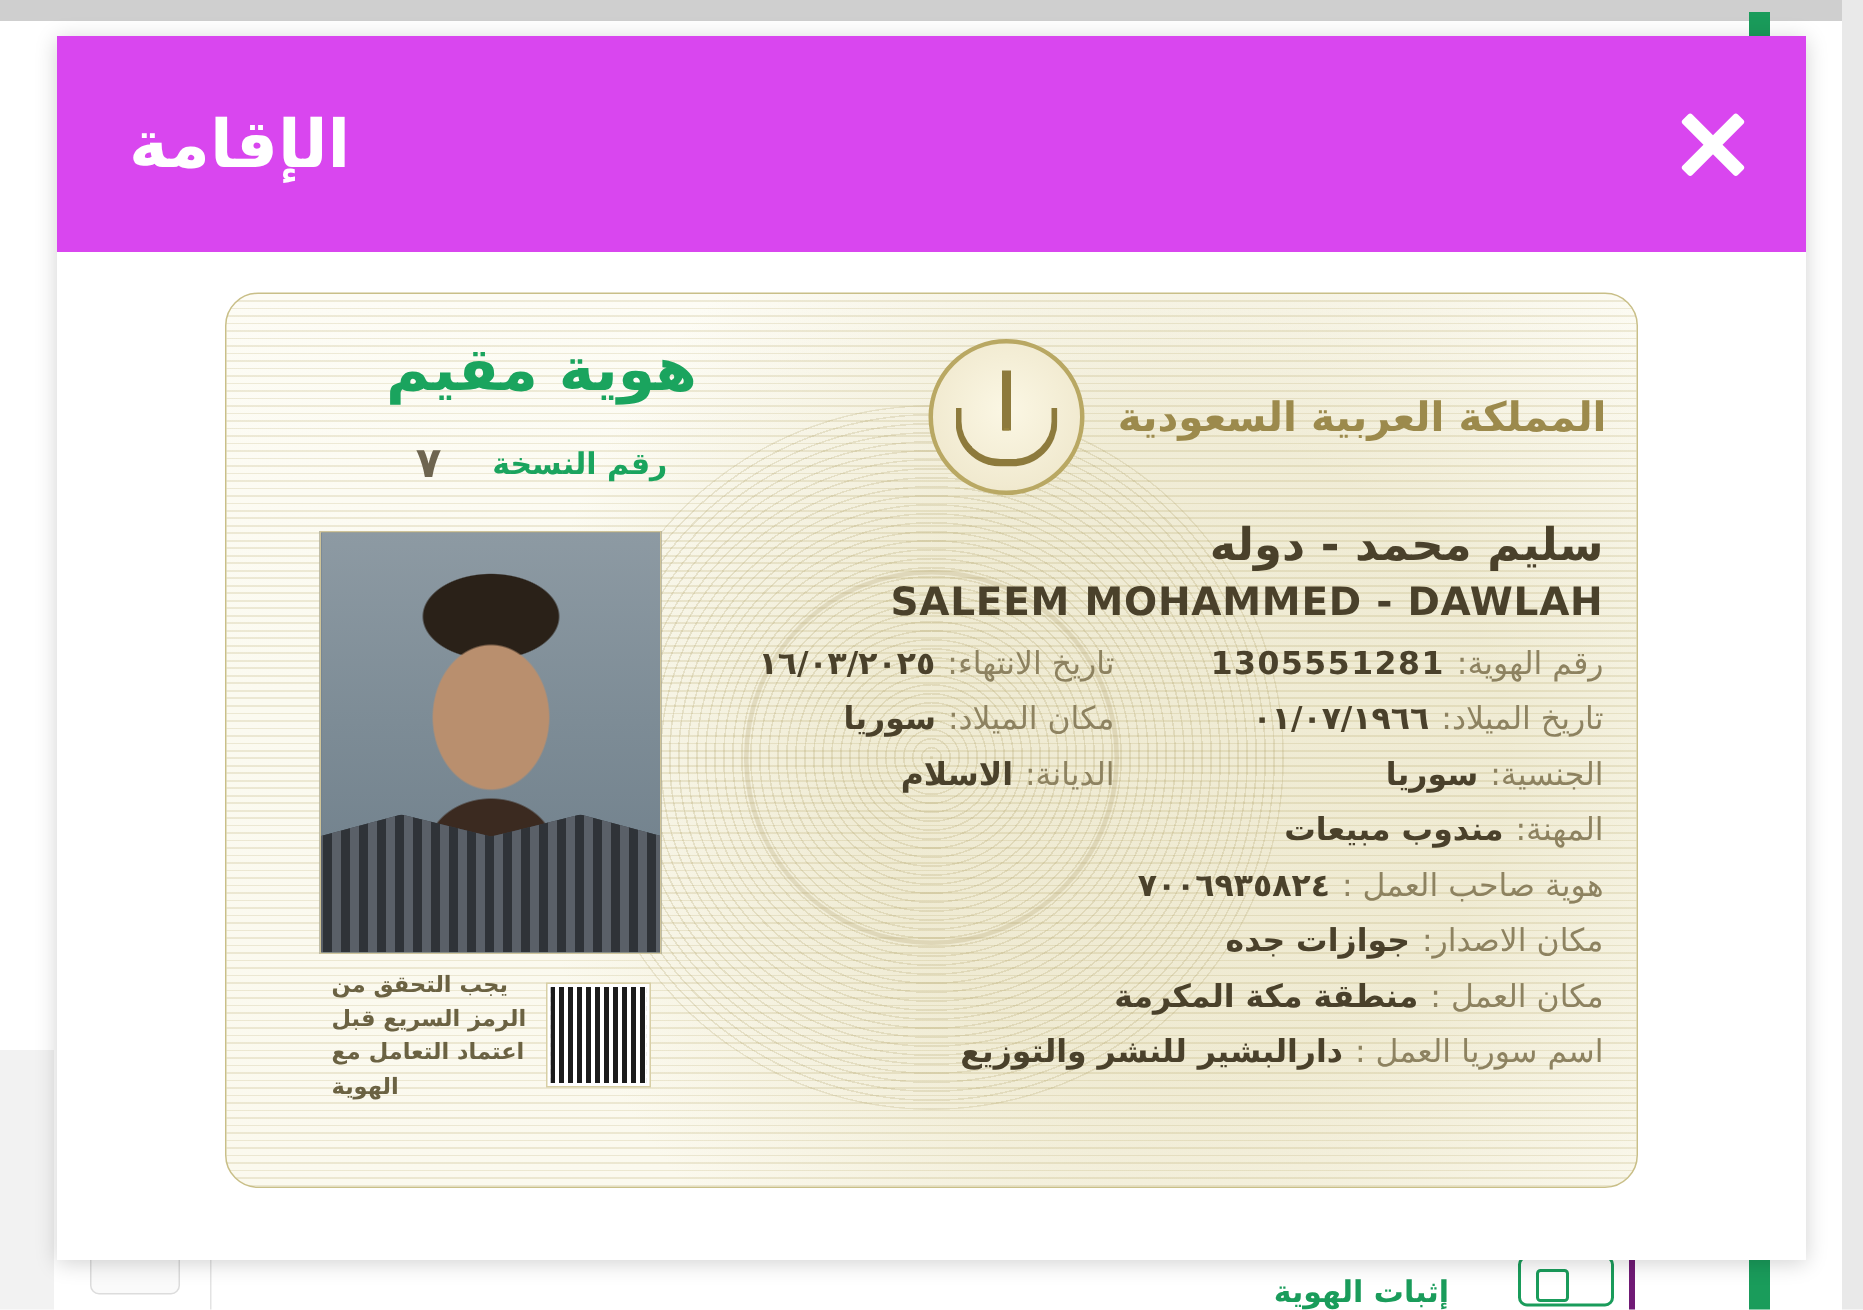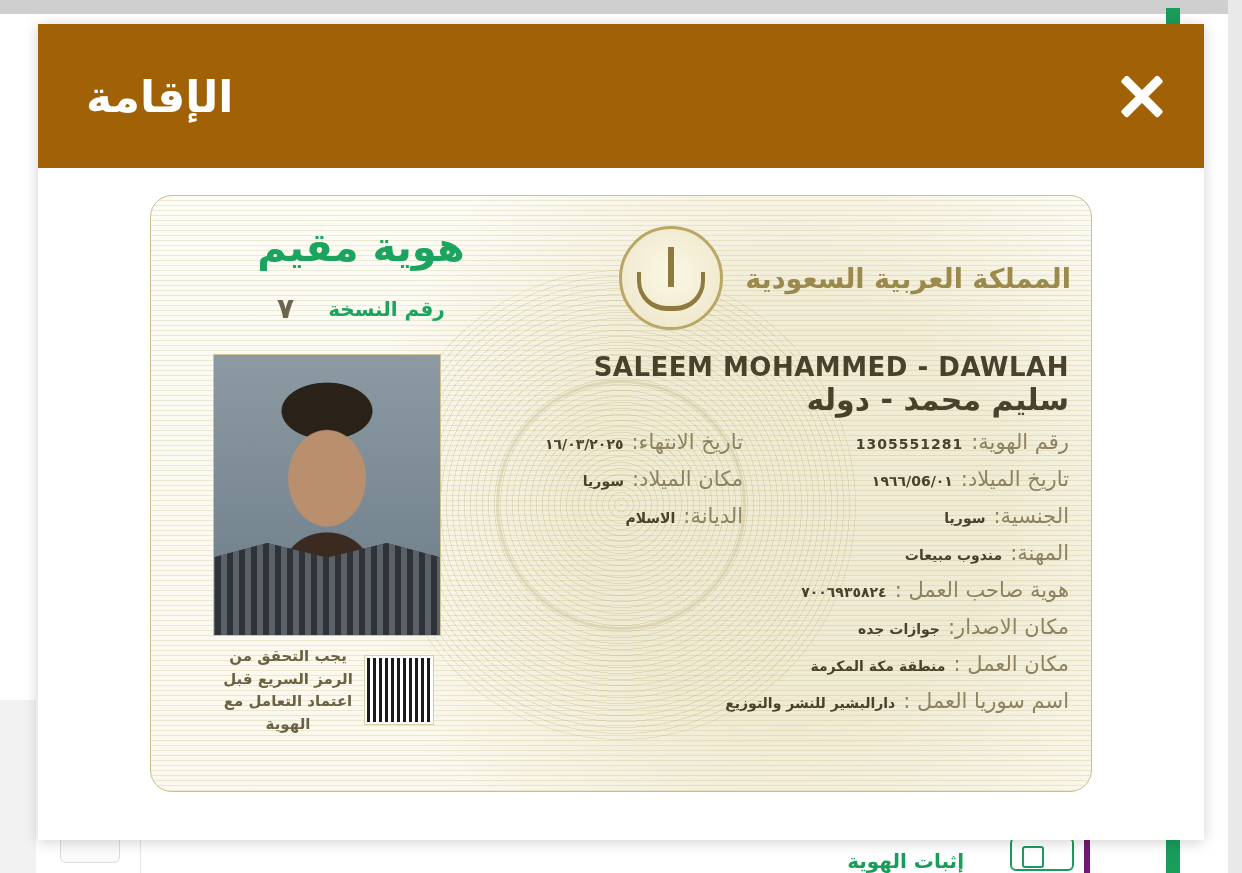--- a/index.html
+++ b/index.html
@@ -49,21 +49,21 @@
     background: #f2f2f2;
   }
   .bg-bottom-card {
     position: absolute;
     left: 140px;
     bottom: 0;
     width: 950px;
     height: 45px;
     background: #ffffff;
     border-left: 1px solid #e3e3e3;
-    border-right: 6px solid #701a75;
+    border-right: 4px solid #701a75;
     border-top: 1px solid #f2f2f2;
   }
   .bg-bottom-label {
     position: absolute;
     right: 120px;
     bottom: 0px;
     font-size: 20px;
     font-weight: bold;
     color: #1a9c5b;
     direction: rtl;
@@ -104,21 +104,21 @@
     top: 24px;
     width: 1166px;
     height: 816px;
     background: #ffffff;
     box-shadow: 0 2px 14px rgba(0,0,0,.18);
     overflow: hidden;
   }
   #modal-header {
     position: relative;
     height: 144px;
-    background: #a16207;
+    background: #d946ef;
     display: flex;
     align-items: center;
     justify-content: space-between;
     padding: 0 28px 0 48px;
   }
   #modal-title {
     color: #ffffff;
     font-size: 44px;
     font-weight: bold;
     letter-spacing: 1px;
@@ -338,21 +338,21 @@
       repeating-linear-gradient(0deg, rgba(0,0,0,.45) 0 3px, rgba(255,255,255,0) 3px 6px),
       #ffffff;
     border: 2px solid #ffffff;
     outline: 1px solid #d8cfa6;
   }
   #verify-text {
     color: #6b6242;
     font-size: 15px;
     line-height: 1.5;
     font-weight: bold;
-    text-align: center;
+    text-align: left;
     direction: rtl;
   }
 
   
   #card-fields {
     position: absolute;
     right: 22px;
     top: 150px;
     width: 600px;
     direction: rtl;
@@ -388,21 +388,21 @@
     direction: rtl;
   }
   .field-pair.wide { min-width: 300px; }
   .field-label {
     color: #8d8260;
     font-size: 21px;
     white-space: nowrap;
   }
   .field-value {
     color: #4a412b;
-    font-size: 14px;
+    font-size: 21px;
     font-weight: bold;
     white-space: nowrap;
     margin-left: 40px;
   }
   .field-value.num { letter-spacing: 1px; }
 </style>
 </head>
 <body>
 
 <div id="page-background">
@@ -450,38 +450,38 @@
         <div id="photo-person"></div>
         <div id="photo-shirt"></div>
       </div>
 
       <div id="verify-block">
         <div id="qr-code"></div>
         <div id="verify-text">يجب التحقق من الرمز السريع قبل اعتماد التعامل مع الهوية</div>
       </div>
 
       <div id="card-fields">
+        <div id="name-ar">سليم محمد - دوله</div>
         <div id="name-en">SALEEM MOHAMMED - DAWLAH</div>
-        <div id="name-ar">سليم محمد - دوله</div>
 
         <div class="field-row">
           <div class="field-pair wide">
             <span class="field-label">رقم الهوية:</span>
             <span class="field-value num">1305551281</span>
           </div>
           <div class="field-pair">
             <span class="field-label">تاريخ الانتهاء:</span>
             <span class="field-value num">١٦/٠٣/٢٠٢٥</span>
           </div>
         </div>
 
         <div class="field-row">
           <div class="field-pair wide">
             <span class="field-label">تاريخ الميلاد:</span>
-            <span class="field-value num">٠١/06/١٩٦٦</span>
+            <span class="field-value num">٠١/٠٧/١٩٦٦</span>
           </div>
           <div class="field-pair">
             <span class="field-label">مكان الميلاد:</span>
             <span class="field-value">سوريا</span>
           </div>
         </div>
 
         <div class="field-row">
           <div class="field-pair wide">
             <span class="field-label">الجنسية:</span>

